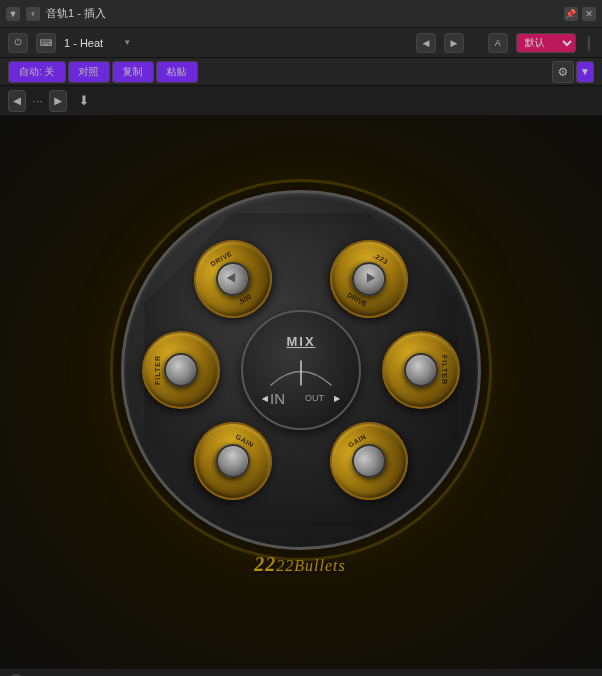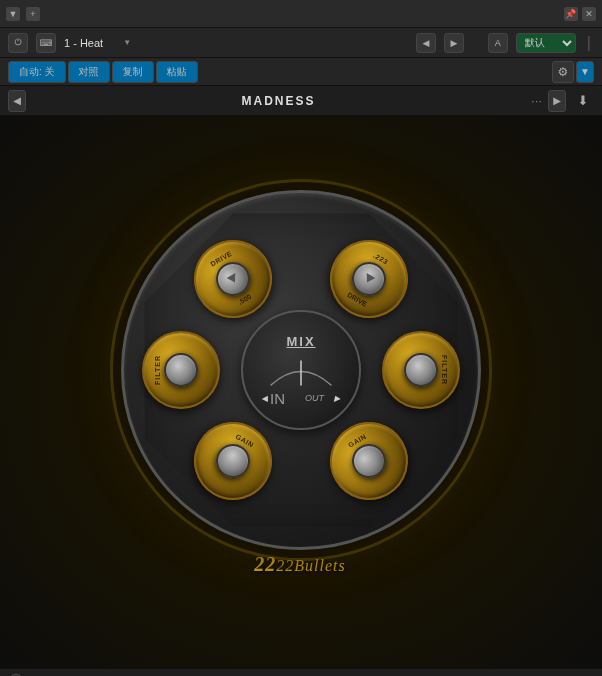--- a/index.html
+++ b/index.html
@@ -51,21 +51,21 @@
     .ctrl-btn {
       width: 20px; height: 20px;
       background: #363636;
       border: 1px solid #444;
       border-radius: 3px;
       display: flex; align-items: center; justify-content: center;
       font-size: 9px; color: #aaa; cursor: pointer;
     }
     .ctrl-select {
       height: 20px;
-      background: #14532d;
+      background: #be185d;
       border: 1px solid #444;
       border-radius: 3px;
       color: #ccc;
       font-size: 10px;
       padding: 0 4px;
       min-width: 60px;
     }
     .track-label {
       font-size: 11px;
       color: #ddd;
@@ -78,21 +78,21 @@
       background: #252525;
       display: flex;
       align-items: center;
       padding: 0 8px;
       gap: 2px;
       border-bottom: 1px solid #111;
     }
     .toolbar-btn {
       height: 22px;
       padding: 0 10px;
-      background: #0369a1;
+      background: #6d28d9;
       border: 1px solid #444;
       border-radius: 3px;
       color: #bbb;
       font-size: 10px;
       cursor: pointer;
       display: flex; align-items: center;
     }
     .toolbar-spacer { flex: 1; }
     .gear-btn {
       width: 22px; height: 22px;
@@ -218,21 +218,21 @@
       height: 100%;
     }
     .in-out-labels {
       display: flex;
       gap: 20px;
       font-size: 9px;
       color: #888;
       margin-top: 2px;
     }
     .in-label { display: flex; align-items: center; gap: 2px; }
-    .out-label { display: flex; align-items: center; gap: 10px; font-style: italic; }
+    .out-label { display: flex; align-items: center; gap: 10px; }
 
     
     .bullet-knob {
       position: absolute;
       width: 82px;
       height: 82px;
       display: flex;
       flex-direction: column;
       align-items: center;
       justify-content: center;
@@ -401,20 +401,21 @@
 
     
     .sep { color: #555; padding: 0 3px; }
   </style>
 </head>
 <body>
 
 <div class="title-bar">
   <div class="title-bar-btn">▼</div>
   <div class="title-bar-btn">+</div>
+  <span class="title-bar-title">音轨1 - 插入</span>
   <div style="flex:1"></div>
   <div class="title-bar-right">
     <div class="title-bar-btn">📌</div>
     <div class="title-bar-btn">✕</div>
   </div>
 </div>
 
 <div class="controls-row">
   <div class="ctrl-btn">⏻</div>
   <div class="ctrl-btn">⌨</div>
@@ -446,21 +447,20 @@
   <div class="toolbar-btn">
     <span>粘贴</span>
   </div>
   <div class="toolbar-spacer"></div>
   <div class="gear-btn">⚙</div>
   <div class="toolbar-btn" style="width:18px; padding:0; justify-content: center;">▼</div>
 </div>
 
 <div class="preset-bar">
   <div class="preset-arrow">◀</div>
-  <span class="preset-name">MADNESS</span>
   <span class="preset-dots">···</span>
   <div class="preset-arrow">▶</div>
   <div class="preset-export">⬇</div>
 </div>
 
 <div class="plugin-area">
   <div class="revolver-container">
     <div class="outer-glow"></div>
     <div class="revolver-body">
       <div class="revolver-oct"></div>

